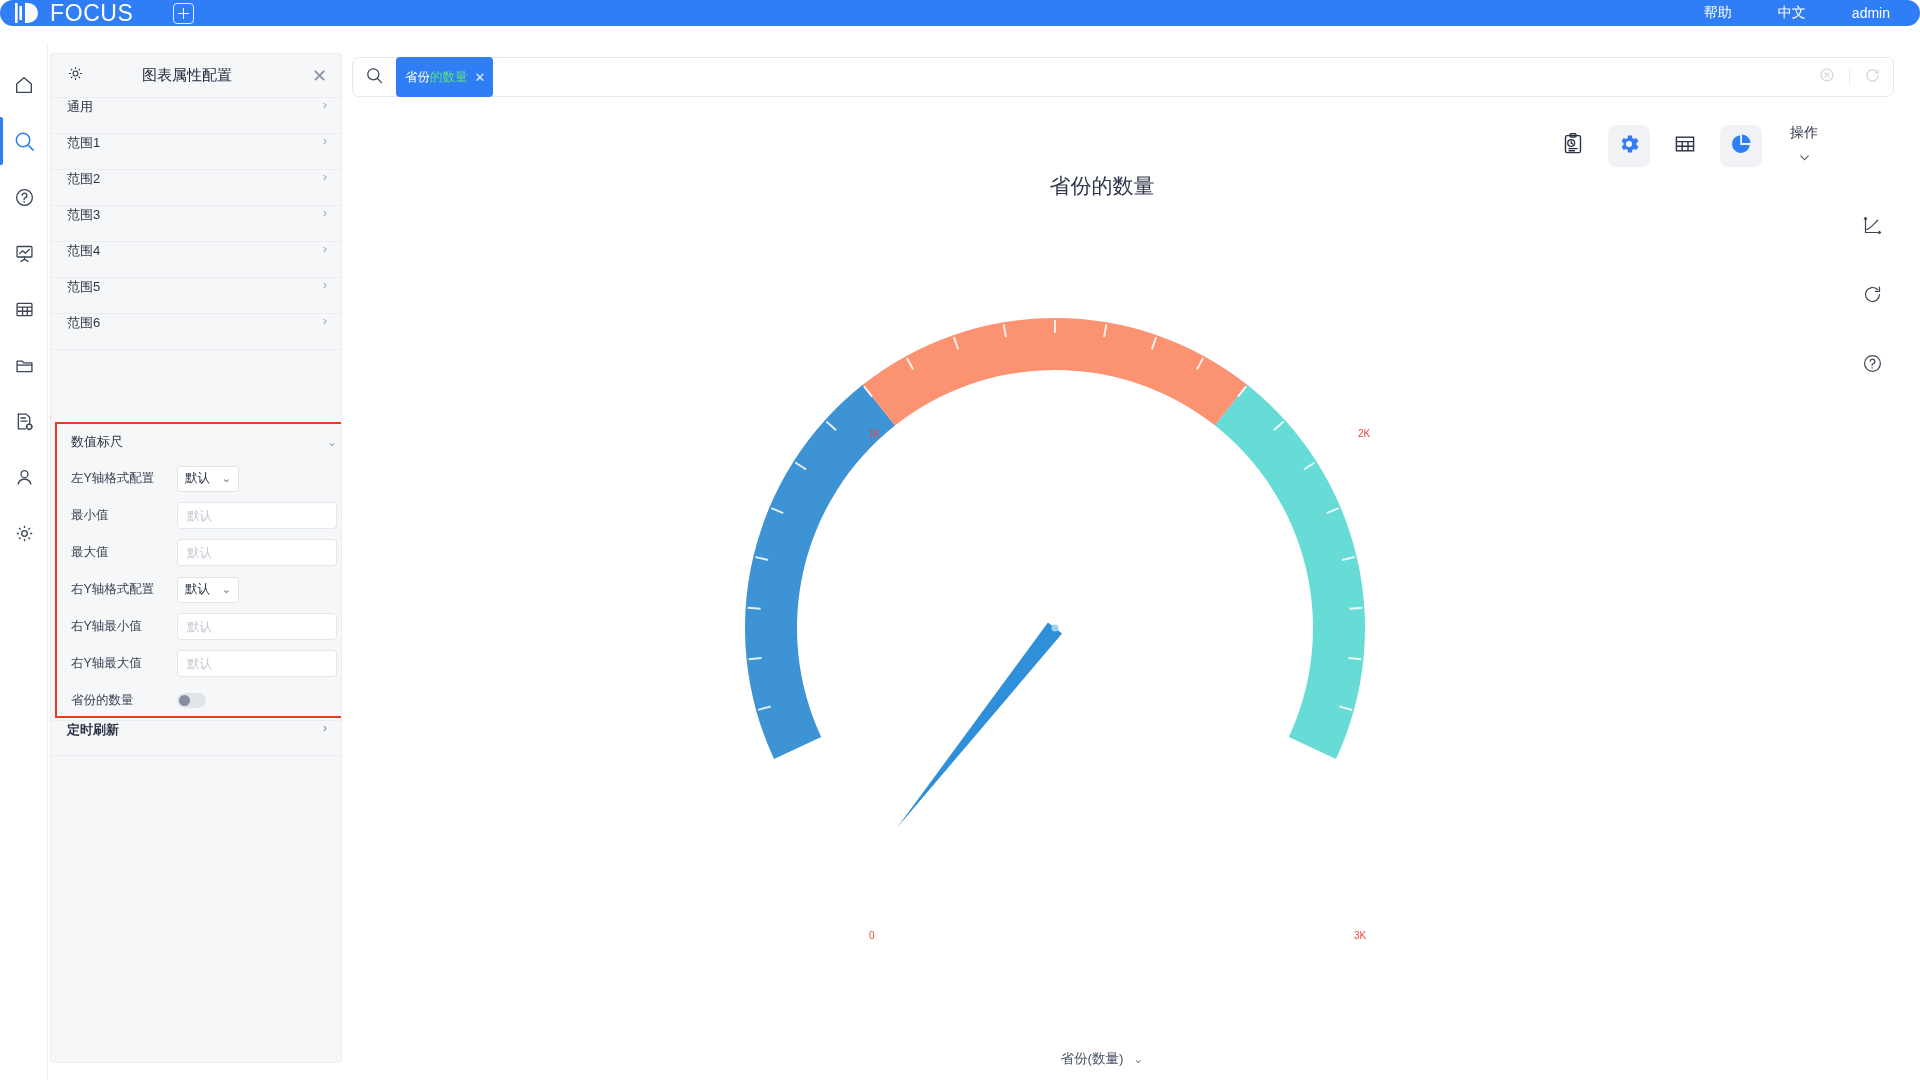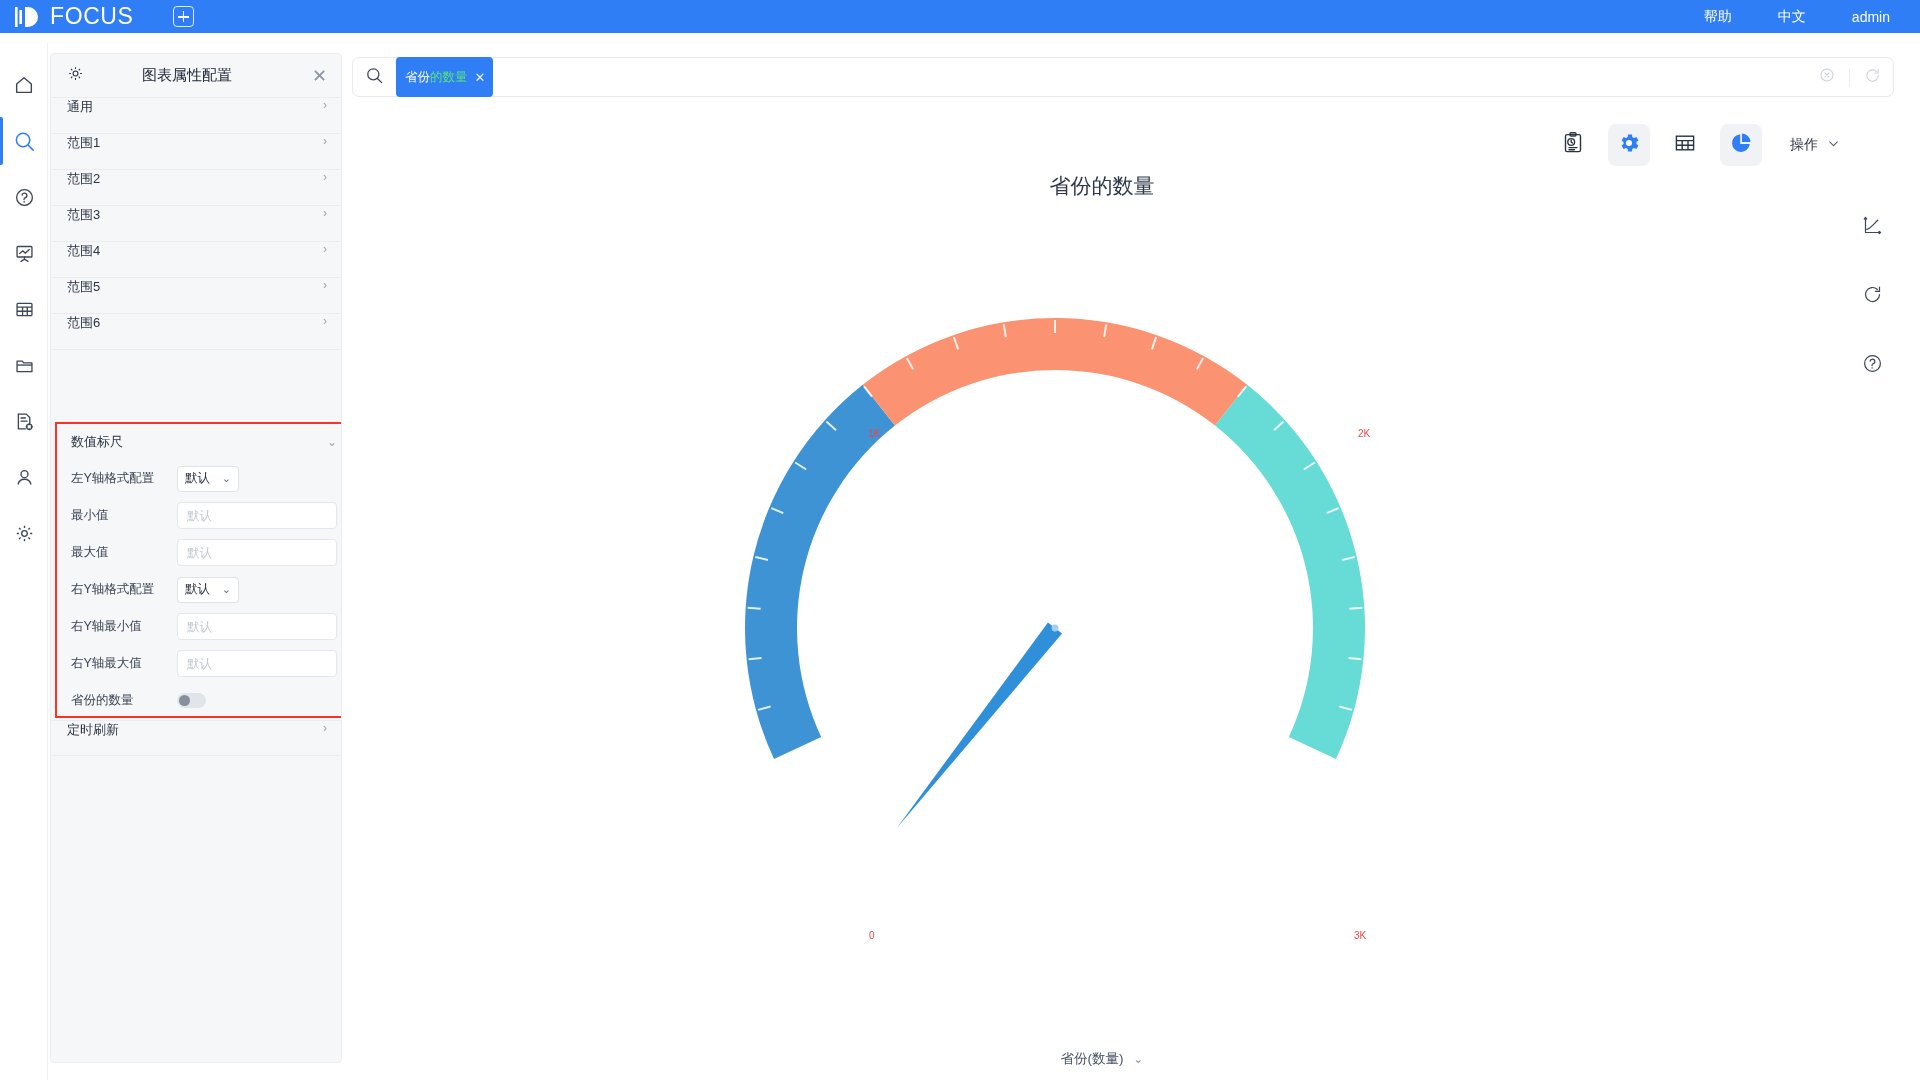--- a/index.html
+++ b/index.html
@@ -4,22 +4,22 @@
 <style>
   * { box-sizing: border-box; margin: 0; padding: 0; }
   html, body {
     width: 1920px; height: 1080px;
     font-family: "Liberation Sans", "DejaVu Sans", sans-serif;
     background: #ffffff; overflow: hidden;
   }
 
   
   .topbar {
-    position: absolute; top: 0; left: 0; width: 1920px; height: 33px;
-    background: #2f7ef5; display: flex; align-items: center;
+    position: absolute; top: 0; left: 0; width: 1920px; height: 26px;
+    background: #2f7ef5; display: flex; align-items: center; border-radius: 16px;
   }
   .brand { display: flex; align-items: center; margin-left: 14px; }
   .brand-logo { width: 30px; height: 26px; position: relative; }
   .brand-name {
     color: #ffffff; font-size: 23px; letter-spacing: .6px;
     margin-left: 6px; font-weight: 400;
   }
   .plus-tab {
     width: 21px; height: 21px; border: 1.3px solid rgba(255,255,255,.85);
     border-radius: 4px; margin-left: 39px; position: relative;
@@ -143,21 +143,21 @@
     display: flex; align-items: center; gap: 14px;
   }
   .tool {
     width: 42px; height: 42px; border-radius: 8px;
     display: flex; align-items: center; justify-content: center;
     cursor: pointer;
   }
   .tool.on { background: #f0f2f6; }
   .op-btn {
     display: flex; align-items: center; gap: 9px;
-    margin-left: 14px; font-size: 14px; color: #2b3445; cursor: pointer;
+    margin-left: 14px; font-size: 14px; color: #2b3445; cursor: pointer; flex-direction: column;
   }
 
   
   .right-strip {
     position: absolute; top: 215px; left: 1862px;
     display: flex; flex-direction: column; gap: 44px; align-items: center;
   }
   .rs-item { cursor: pointer; }
 
   
@@ -359,21 +359,21 @@
       <span class="field-label">右Y轴最大值</span>
       <input class="txtin" type="text" placeholder="默认" style="">
     </div>
 
     <div class="field">
       <span class="field-label">省份的数量</span>
       <span class="toggle"></span>
     </div>
   </div>
 
-  <div class="acc-row" style="position:absolute;left:0;right:0;top:666px;border-top:1px solid #ebedf0;">
+  <div class="acc-row" style="position:absolute;left:0;right:0;top:666px;border-top:1px solid #ebedf0;font-weight:bold;">
     <span>定时刷新</span>
     <span class="chev">›</span>
   </div>
 </div>
 
 <div class="searchbar">
   <span>
     <svg width="19" height="19" viewBox="0 0 24 24" fill="none" stroke="#3c4657" stroke-width="1.6" stroke-linecap="round">
       <circle cx="10.5" cy="10.5" r="7"></circle>
         <line x1="15.7" y1="15.7" x2="21" y2="21"></line>

